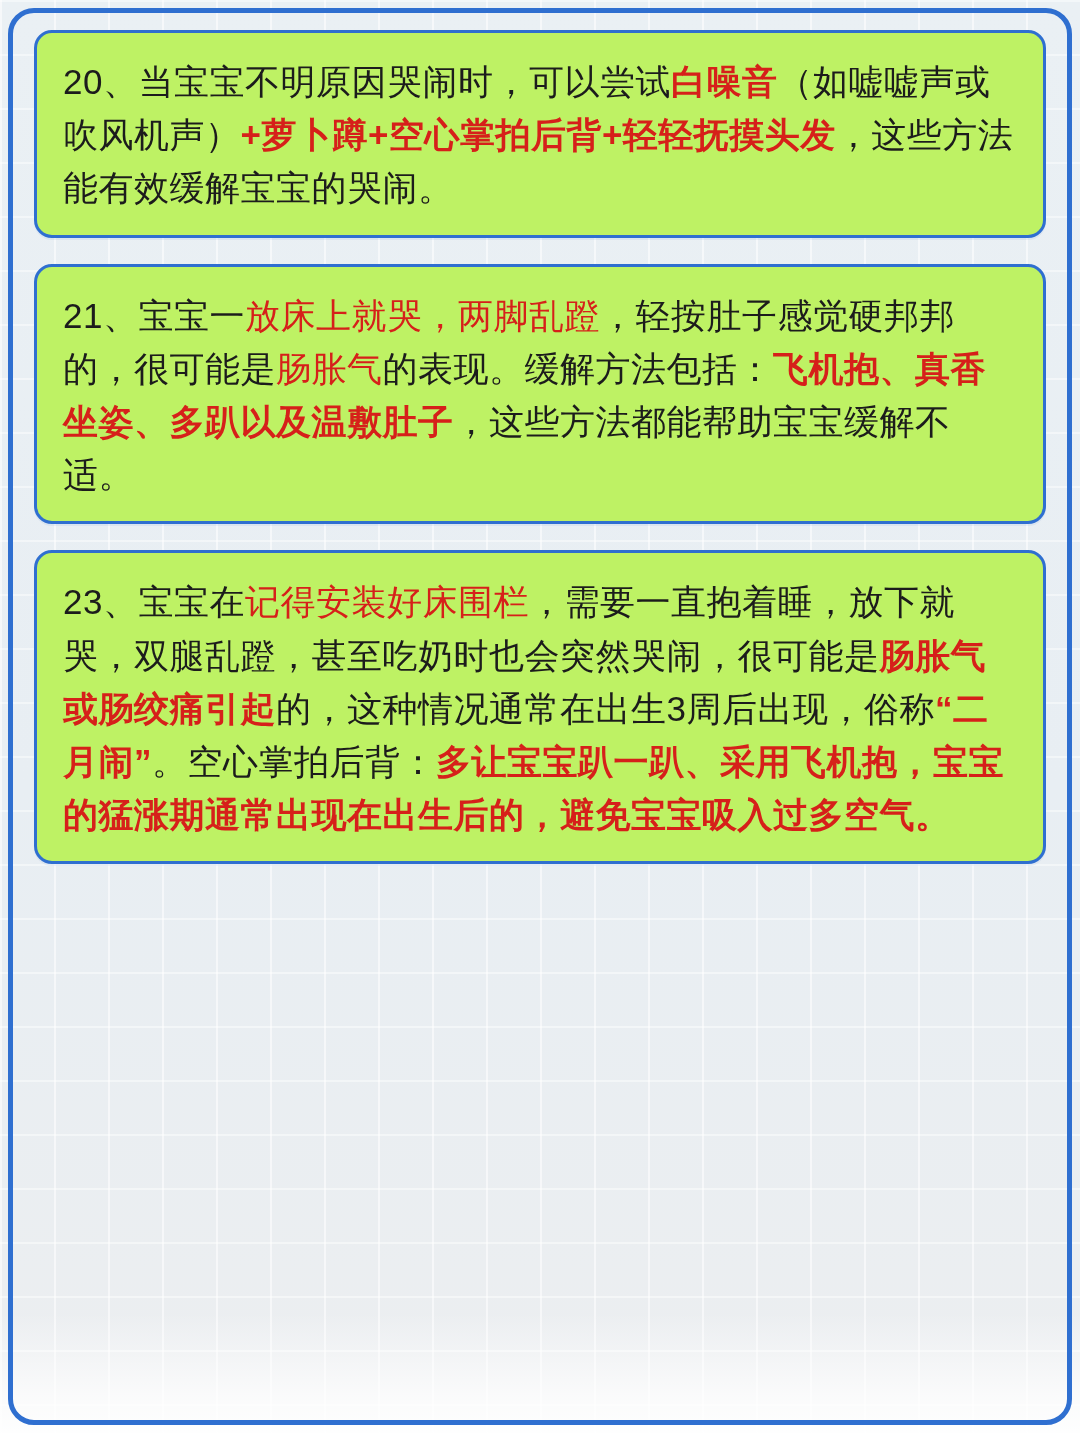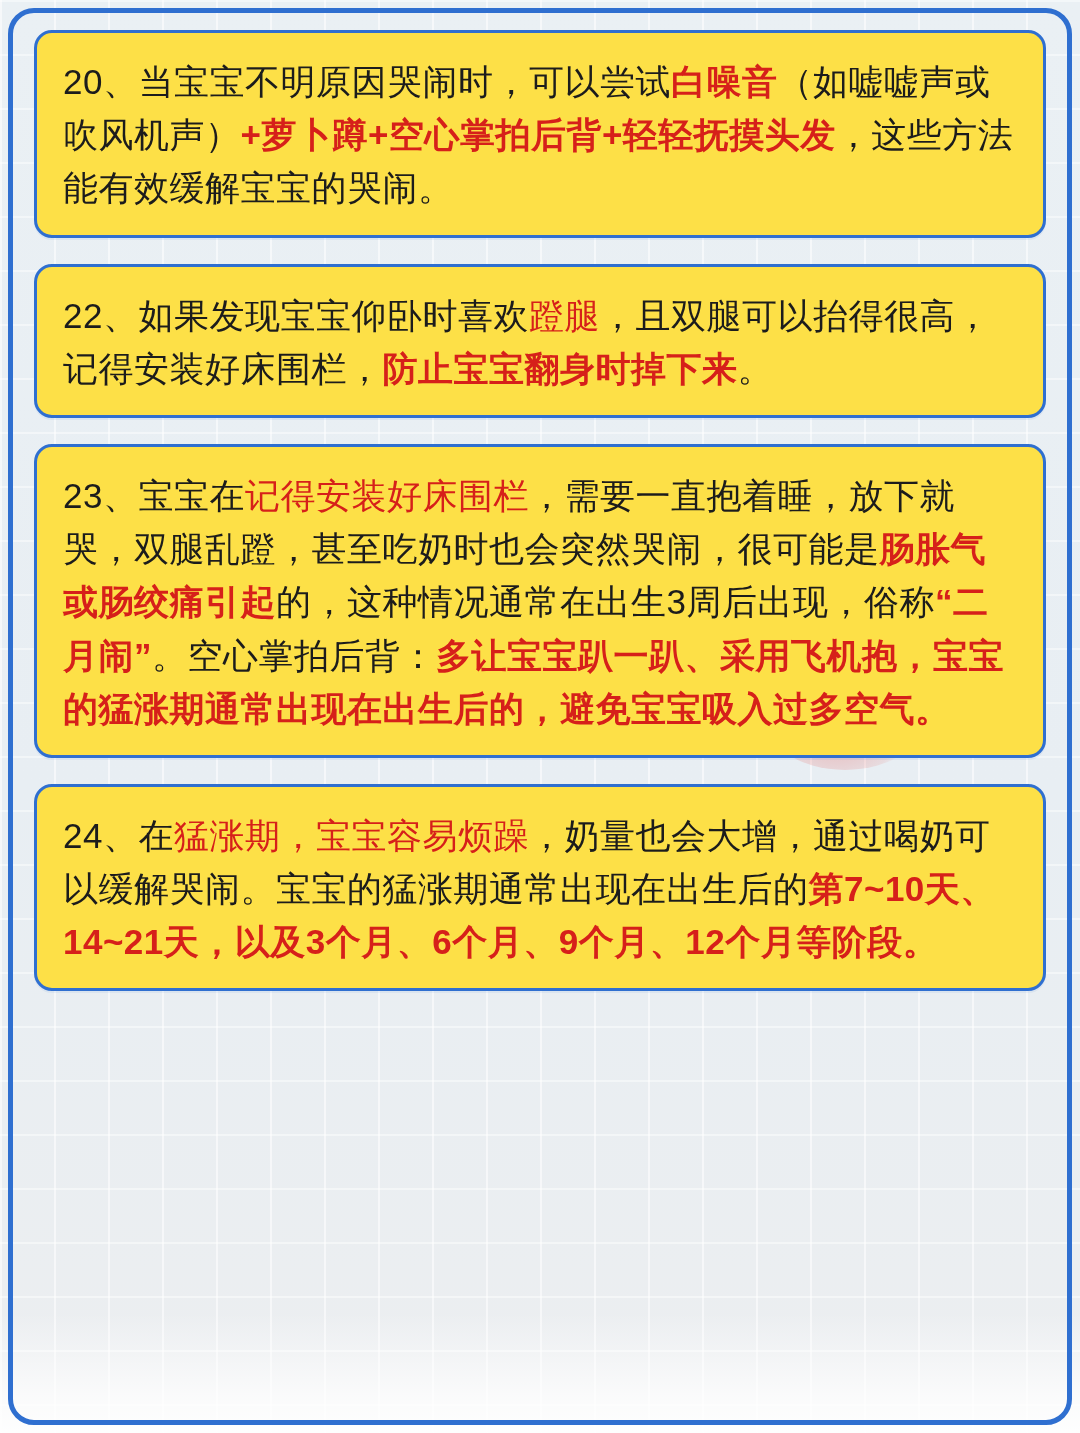--- a/index.html
+++ b/index.html
@@ -60,21 +60,21 @@
   #content {
     position: relative;
     box-sizing: border-box;
     padding: 30px 34px 40px 34px;
     height: 100%;
   }
 
   .card {
     position: relative;
     box-sizing: border-box;
-    background: #fde047;
+    background: #bef264;
     border: 3px solid #2f6fd0;
     border-radius: 18px;
     padding: 22px 26px 20px 26px;
     margin-bottom: 26px;
     box-shadow: 0 2px 0 rgba(47,111,208,0.08);
   }
 
   .para {
     margin: 0;
     font-size: 35px;
@@ -100,23 +100,20 @@
 <div id="bg-texture"></div>
 <div id="bg-blob"></div>
 <div id="bg-bottom"></div>
 <div id="page-frame"></div>
 
 <div id="content">
   <div id="cards">
       <div class="card" id="card-20">
         <p class="para"><span class="num">20、</span><span class="">当宝宝不明原因哭闹时，可以尝试</span><span class="hl">白噪音</span><span class="">（如嘘嘘声或吹风机声）</span><span class="hl">+萝卜蹲+空心掌拍后背+轻轻抚摸头发</span><span class="">，这些方法能有效缓解宝宝的哭闹。</span></p>
       </div>
-      <div class="card" id="card-22">
-        <p class="para"><span class="num">22、</span><span class="">如果发现宝宝仰卧时喜欢</span><span class="hl-thin">蹬腿</span><span class="">，且双腿可以抬得很高，记得安装好床围栏，</span><span class="hl">防止宝宝翻身时掉下来</span><span class="">。</span></p>
+      <div class="card" id="card-21">
+        <p class="para"><span class="num">21、</span><span class="">宝宝一</span><span class="hl-thin">放床上就哭，两脚乱蹬</span><span class="">，轻按肚子感觉硬邦邦的，很可能是</span><span class="hl-thin">肠胀气</span><span class="">的表现。缓解方法包括：</span><span class="hl">飞机抱、真香坐姿、多趴以及温敷肚子</span><span class="">，这些方法都能帮助宝宝缓解不适。</span></p>
       </div>
       <div class="card" id="card-23">
         <p class="para"><span class="num">23、</span><span class="">宝宝在</span><span class="hl-thin">记得安装好床围栏</span><span class="">，需要一直抱着睡，放下就哭，双腿乱蹬，甚至吃奶时也会突然哭闹，很可能是</span><span class="hl">肠胀气或肠绞痛引起</span><span class="">的，这种情况通常在出生3周后出现，俗称</span><span class="hl">“二月闹”</span><span class="">。空心掌拍后背：</span><span class="hl">多让宝宝趴一趴、采用飞机抱，宝宝的猛涨期通常出现在出生后的，避免宝宝吸入过多空气。</span></p>
-      </div>
-      <div class="card" id="card-24">
-        <p class="para"><span class="num">24、</span><span class="">在</span><span class="hl-thin">猛涨期，宝宝容易烦躁</span><span class="">，奶量也会大增，通过喝奶可以缓解哭闹。宝宝的猛涨期通常出现在出生后的</span><span class="hl">第7~10天、14~21天，以及3个月、6个月、9个月、12个月等阶段。</span></p>
       </div>
     </div>
 </div>
 
 </body></html>

